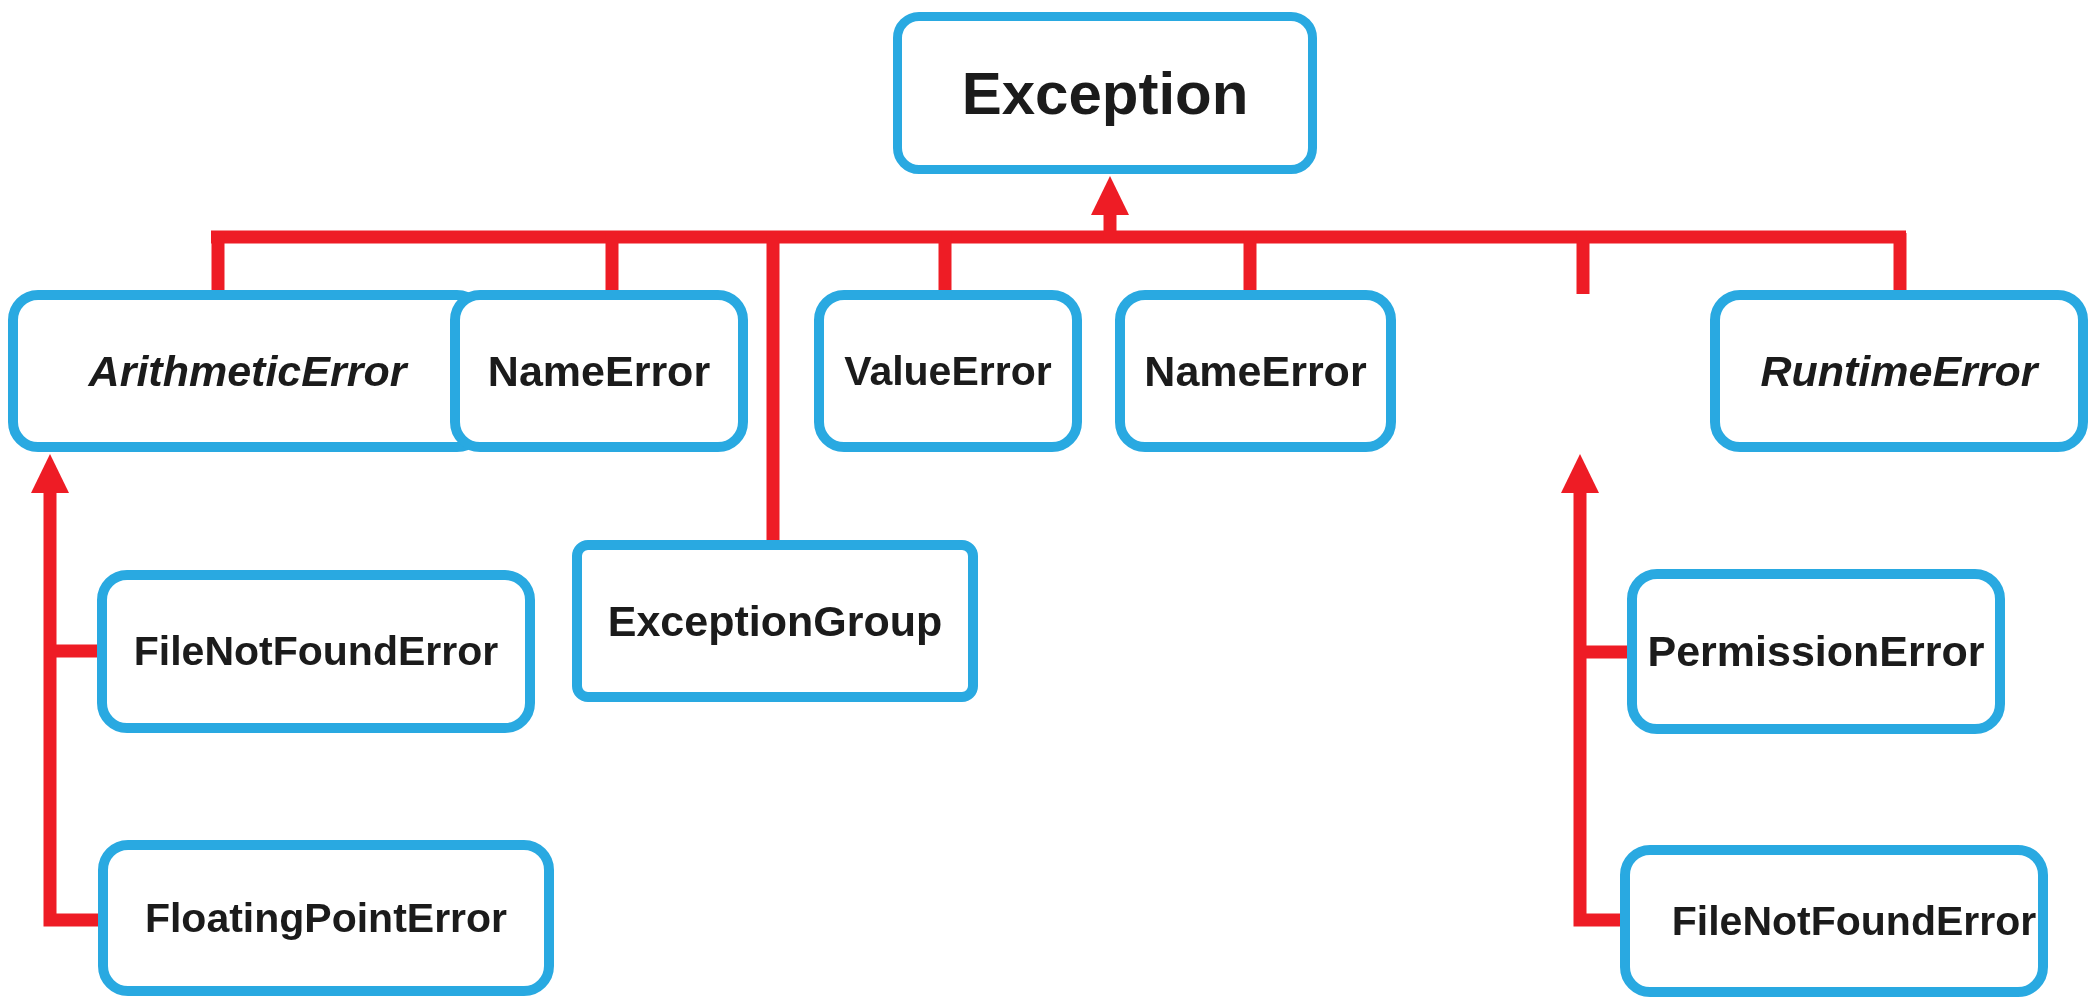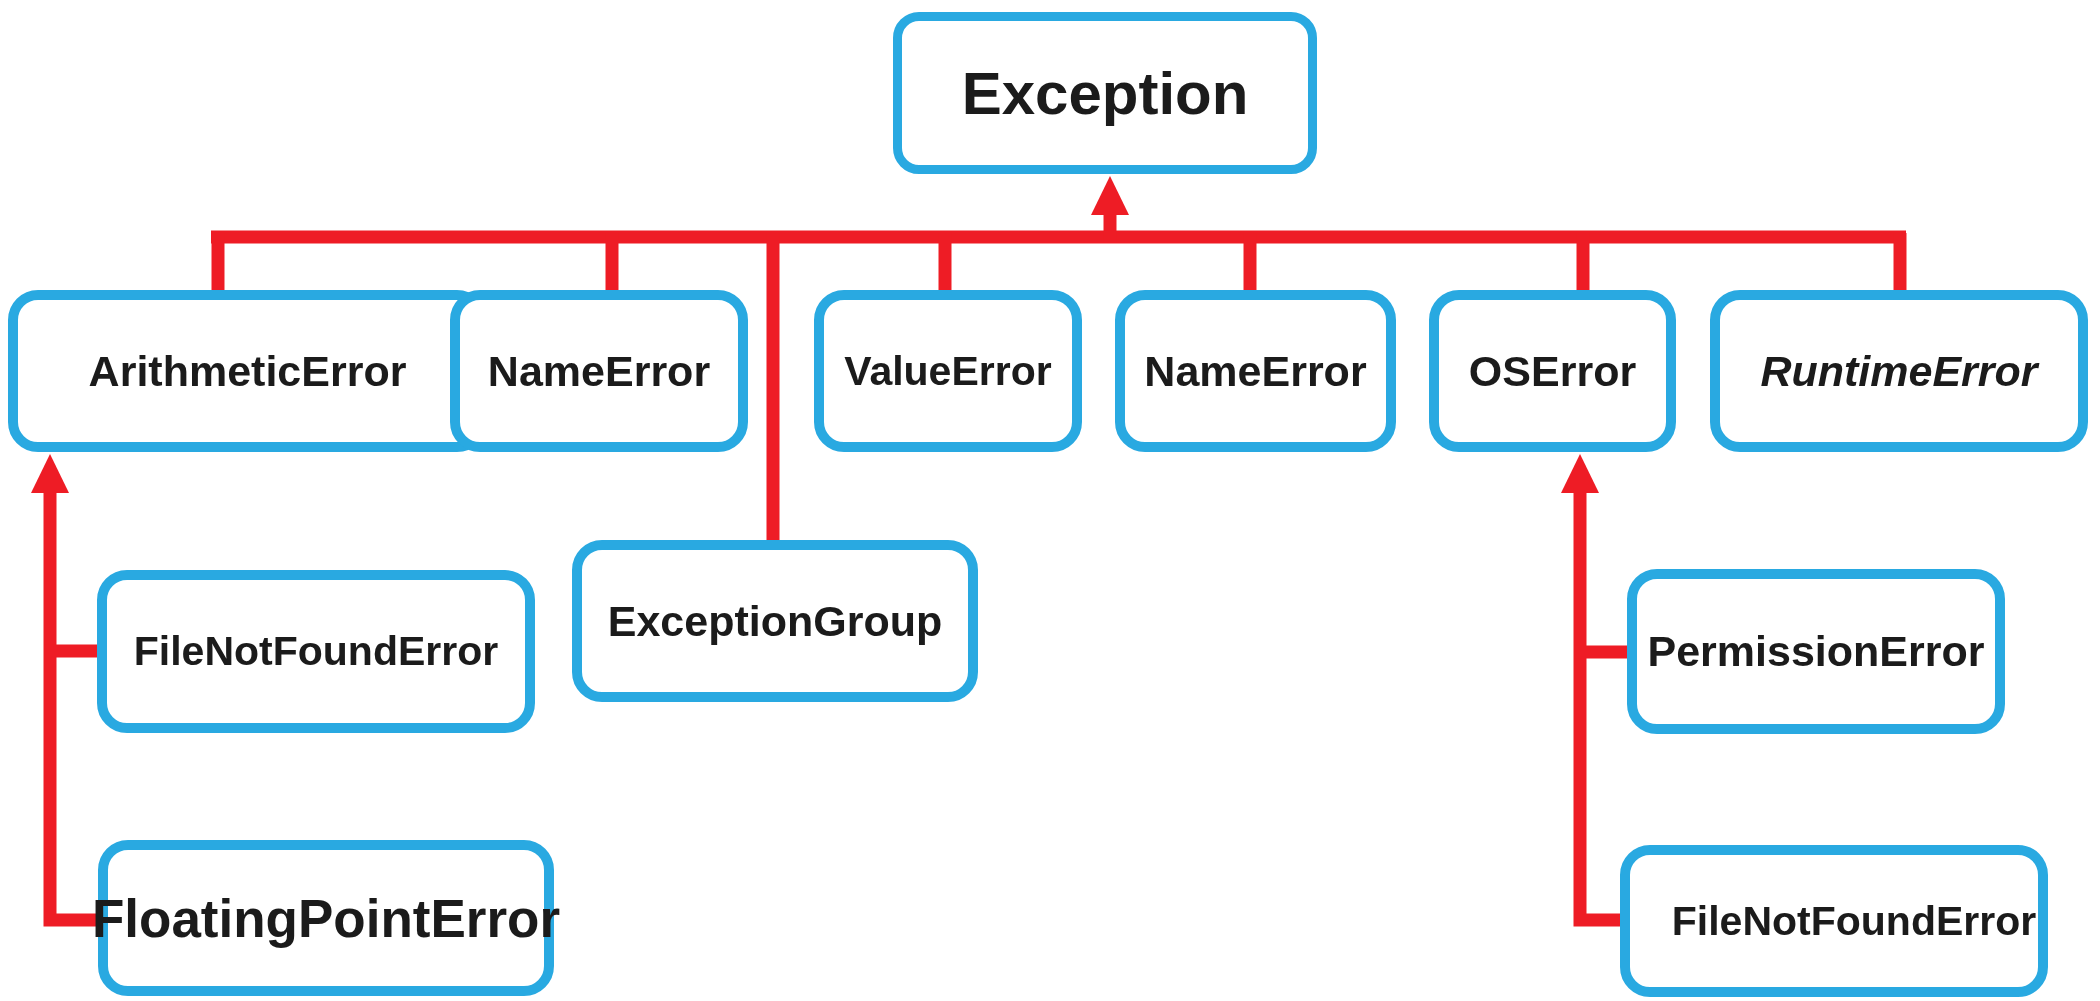--- a/index.html
+++ b/index.html
@@ -47,30 +47,30 @@
     white-space: nowrap;
     letter-spacing: 0px;
   }
   .node.root {
     border-width: 9px;
     border-radius: 26px;
     font-size: 60px;
   }
   
   #node-exception           { left: 893px;  top: 12px;  width: 424px; height: 162px; }
-  #node-arithmetic-error    { left: 8px;    top: 290px; width: 479px; height: 162px; }
+  #node-arithmetic-error    { left: 8px;    top: 290px; width: 479px; height: 162px; font-style: italic; }
   #node-name-error          { left: 450px;  top: 290px; width: 298px; height: 162px; }
   #node-value-error         { left: 814px;  top: 290px; width: 268px; height: 162px; font-size: 41px; }
   #node-type-error          { left: 1115px; top: 290px; width: 281px; height: 162px; }
   #node-os-error            { left: 1429px; top: 290px; width: 247px; height: 162px; }
   #node-runtime-error       { left: 1710px; top: 290px; width: 378px; height: 162px; font-style: italic; }
-  #node-exception-group     { left: 572px;  top: 540px; width: 406px; height: 162px; }
+  #node-exception-group     { left: 572px;  top: 540px; width: 406px; height: 162px; border-radius: 16px; }
   #node-zero-division-error { left: 97px;   top: 570px; width: 438px; height: 163px; font-size: 41px; }
   #node-permission-error    { left: 1627px; top: 569px; width: 378px; height: 165px; }
-  #node-floating-point-error{ left: 98px;   top: 840px; width: 456px; height: 156px; font-size: 53px; }
+  #node-floating-point-error{ left: 98px;   top: 840px; width: 456px; height: 156px; font-size: 41px; }
   #node-file-not-found-error{ left: 1620px; top: 845px; width: 428px; height: 152px; font-size: 41px; padding-left: 40px; }
 </style>
 </head>
 <body>
 
 <div id="canvas">
 
   <svg id="connectors" viewBox="0 0 2100 1001" xmlns="http://www.w3.org/2000/svg">
 
     <line x1="211" y1="237" x2="1906" y2="237"></line>
@@ -110,23 +110,20 @@
   </div>
 
   <div class="node" id="node-value-error">
     <span>ValueError</span>
   </div>
 
   <div class="node" id="node-type-error">
     <span>NameError</span>
   </div>
 
-  <div class="node" id="node-os-error">
-    <span>OSError</span>
-  </div>
 
   <div class="node" id="node-runtime-error">
     <span>RuntimeError</span>
   </div>
 
   <div class="node" id="node-exception-group">
     <span>ExceptionGroup</span>
   </div>
 
   <div class="node" id="node-zero-division-error">

